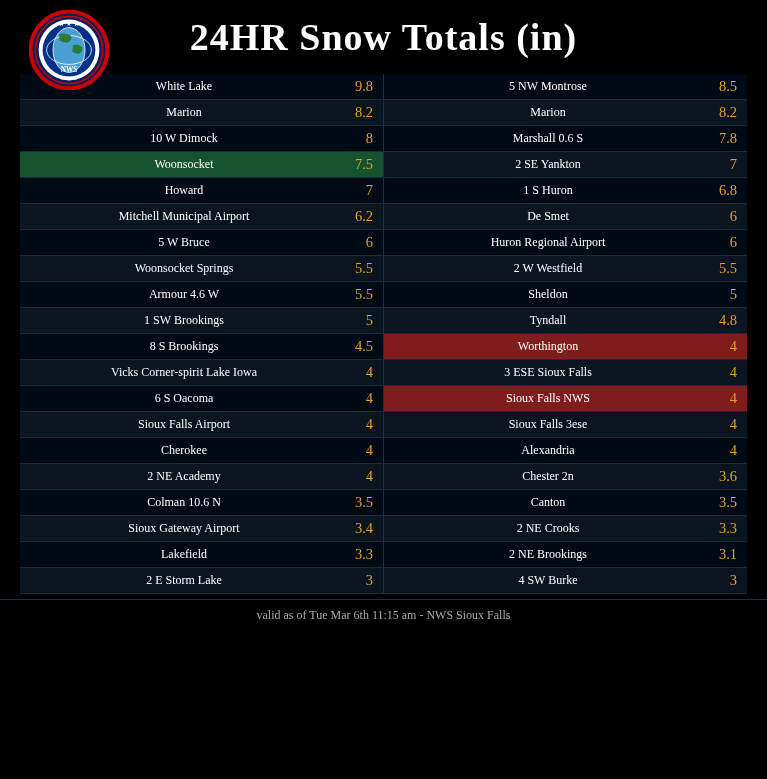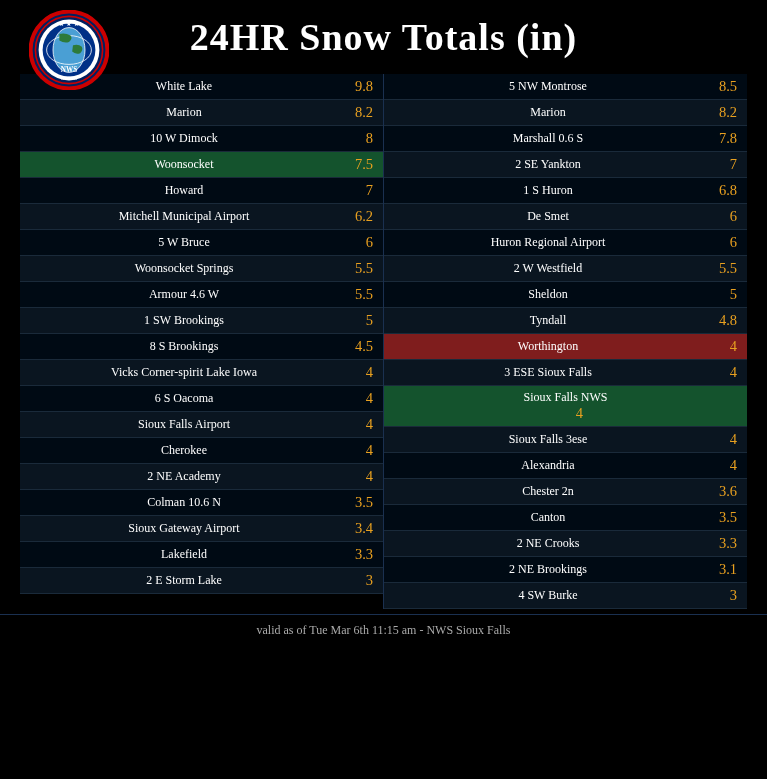--- a/index.html
+++ b/index.html
@@ -234,21 +234,21 @@
         <span class="value">4.8</span>
       </div>
       <div class="row" style="background-color: #7f1d1d;">
         <span class="location">Worthington</span>
         <span class="value">4</span>
       </div>
       <div class="row" style="background-color: rgb(10, 21, 32); align-items: center;">
         <span class="location">3 ESE Sioux Falls</span>
         <span class="value">4</span>
       </div>
-      <div class="row" style="background-color: #14532d; flex-direction: column;">
+      <div class="row" style="background-color: #7f1d1d;">
         <span class="location">Sioux Falls NWS</span>
         <span class="value">4</span>
       </div>
       <div class="row" style="background-color: rgb(10, 21, 32);">
         <span class="location">Sioux Falls 3ese</span>
         <span class="value">4</span>
       </div>
       <div class="row" style="background-color: rgb(0, 10, 20);">
         <span class="location">Alexandria</span>
         <span class="value">4</span>

